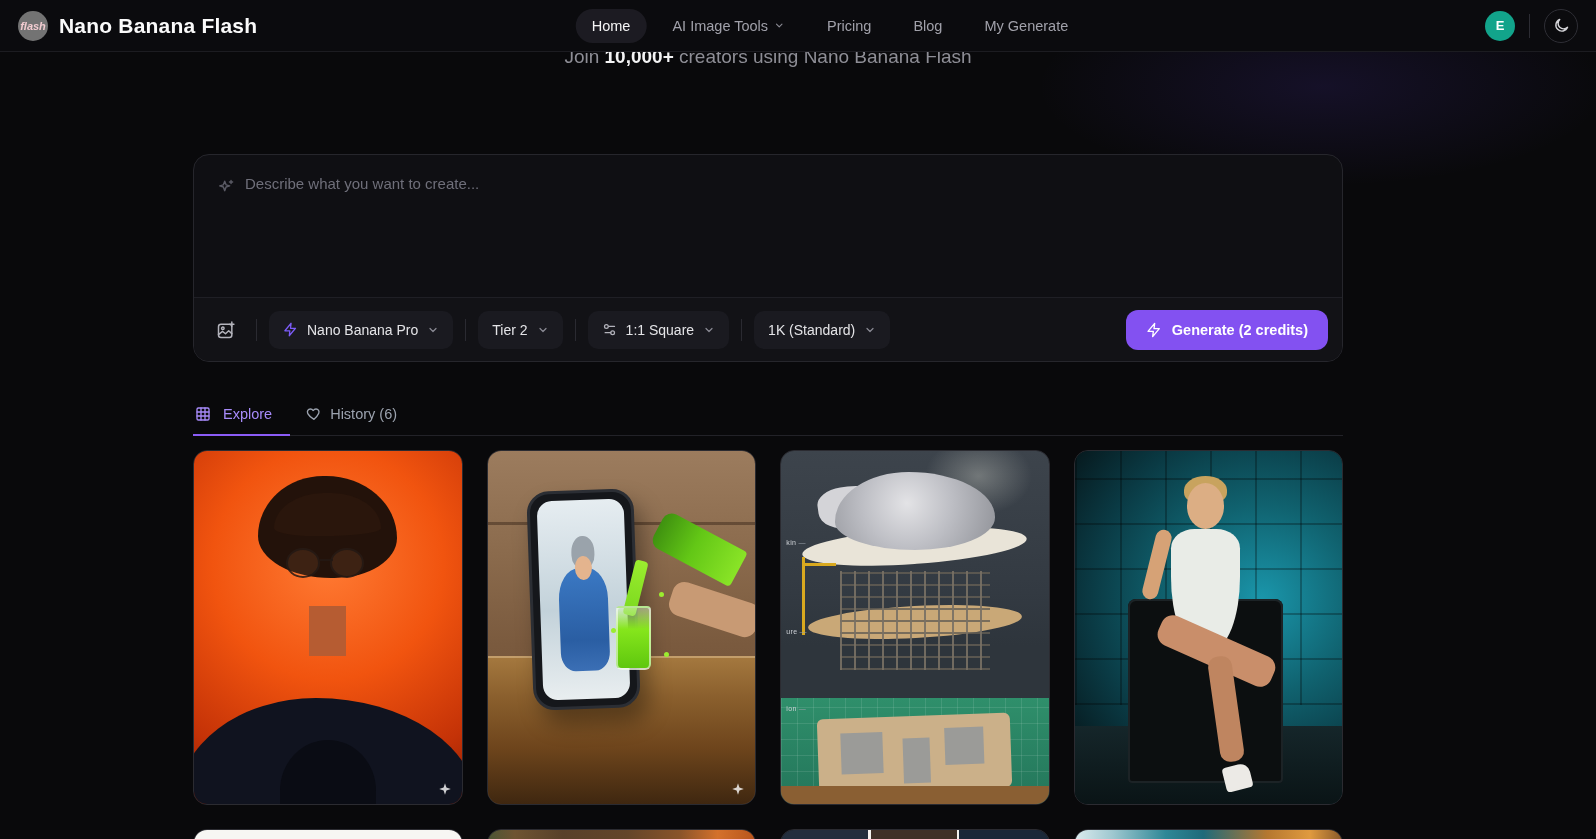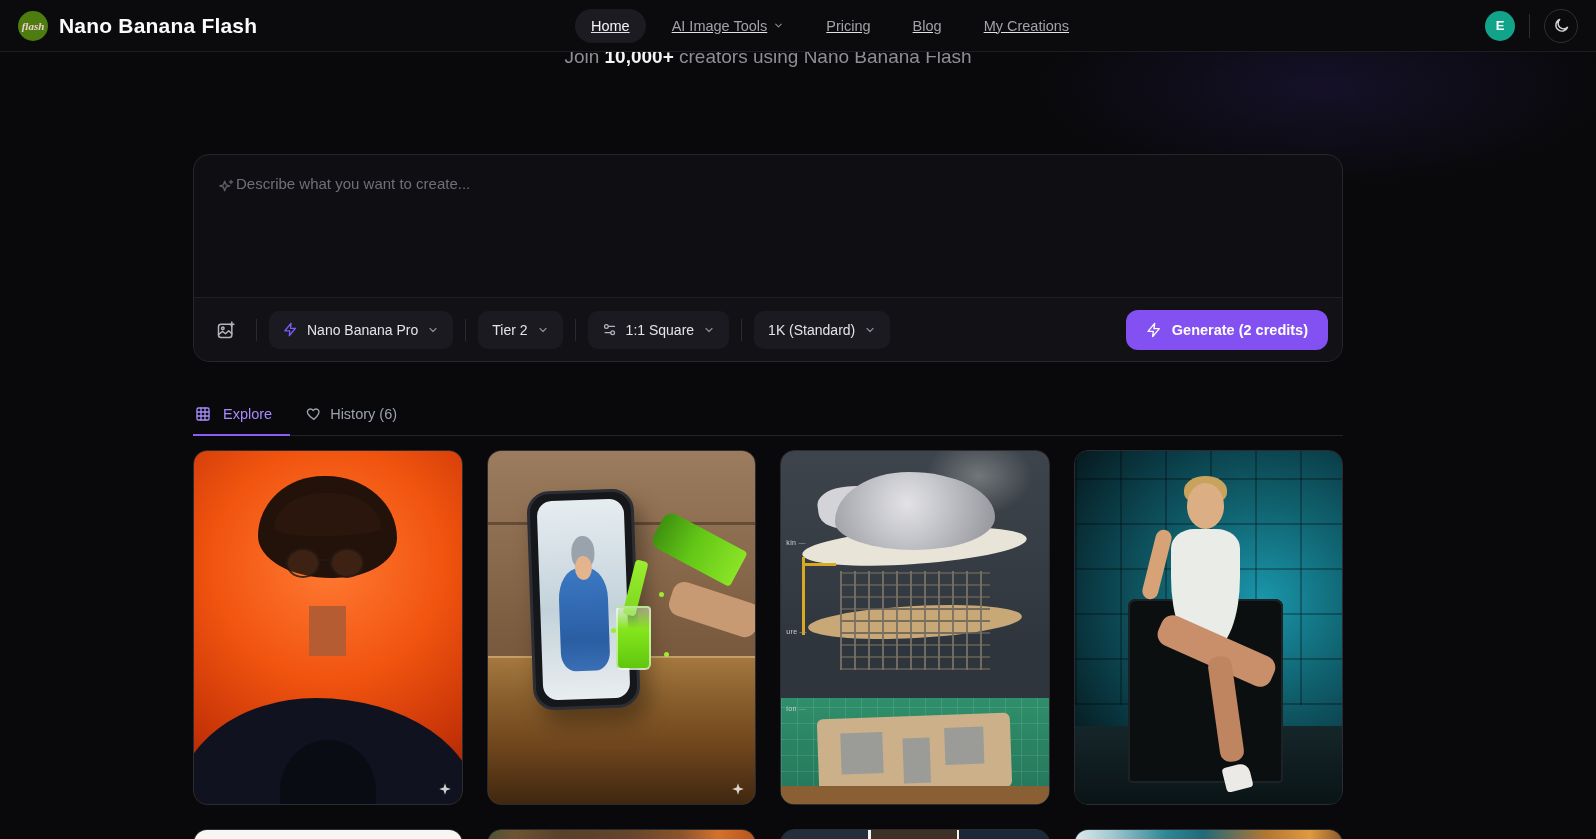--- a/index.html
+++ b/index.html
@@ -14,28 +14,28 @@
 
   
   .navbar{
     position:fixed; top:0; left:0; width:1596px; height:52px;
     background:#0b0b0e; border-bottom:1px solid #1c1c21;
     display:flex; align-items:center; padding:0 18px; z-index:50;
   }
   .brand{ display:flex; align-items:center; gap:11px; }
   .logo{
     width:30px; height:30px; border-radius:50%;
-    background:#4d7c0f; color:#f2ccd1;
+    background:#737373; color:#f2ccd1;
     display:flex; align-items:center; justify-content:center;
-    font-family:Liberation Serif, serif; font-style:italic; font-weight:bold; font-size:11px;
+    font-family:Liberation Sans, sans-serif; font-style:italic; font-weight:bold; font-size:11px;
   }
   .brand-name{ font-size:21px; font-weight:800; color:#fafafa; letter-spacing:.2px; }
   .nav-center{
     position:absolute; left:50%; transform:translateX(calc(-50% + 32px));
-    display:flex; gap:10px;text-decoration:underline;
+    display:flex; gap:10px;
   }
   .nav-item{
     font-size:14.5px; color:#a1a1aa; padding:9px 16px; border-radius:999px;
     display:flex; align-items:center; gap:6px; cursor:pointer; white-space:nowrap;
   }
   .nav-item.active{ background:#1c1b22; color:#f4f4f5; }
   .nav-right{ margin-left:auto; display:flex; align-items:center; gap:14px; }
   .avatar{
     width:30px; height:30px; border-radius:50%; background:#12a48b;
     color:#fff; font-size:13px; font-weight:700;
@@ -60,21 +60,21 @@
   .join{
     margin-top:-6px; text-align:center; font-size:19px; color:#8e8e96;
   }
   .join b{ color:#f4f4f5; font-weight:700; }
 
   
   .composer{
     margin-top:86px; background:#0f0f13; border:1px solid #26262c;
     border-radius:16px; overflow:hidden;
   }
-  .composer-body{ display:flex; gap:1px; padding:20px 22px; height:142px; }
+  .composer-body{ display:flex; gap:10px; padding:20px 22px; height:142px; }
   .composer-body .spark{ margin-top:3px; flex:none; }
   .prompt{
     flex:1; background:transparent; border:none; outline:none; resize:none;
     color:#d4d4d8; font-size:15px; font-family:"Liberation Sans",sans-serif; height:100%;
   }
   .prompt::placeholder{ color:#6f6f7a; }
   .composer-bar{
     height:64px; border-top:1px solid #1f1f25; background:#121216;
     display:flex; align-items:center; gap:12px; padding:0 14px;
   }
@@ -248,21 +248,21 @@
   <nav class="nav-center">
     <div class="nav-item active">Home</div>
     <div class="nav-item">
       <span>AI Image Tools</span>
       <svg width="11" height="11" viewBox="0 0 24 24" fill="none" stroke="#8b8b94" stroke-width="2.4" stroke-linecap="round" stroke-linejoin="round">
         <path d="M6 9l6 6 6-6"></path>
         </svg>
     </div>
     <div class="nav-item">Pricing</div>
     <div class="nav-item">Blog</div>
-    <div class="nav-item">My Creations</div>
+    <div class="nav-item">My Generate</div>
   </nav>
 
   <div class="nav-right">
     <div class="avatar">E</div>
     <div class="vrule"></div>
     <button class="theme-btn">
       <svg width="17" height="17" viewBox="0 0 24 24" fill="none" stroke="#d4d4d8" stroke-width="2" stroke-linecap="round" stroke-linejoin="round">
         <path d="M20.5 14.5A8.5 8.5 0 1 1 9.5 3.5a7 7 0 0 0 11 11z"></path>
         </svg>
     </button>

